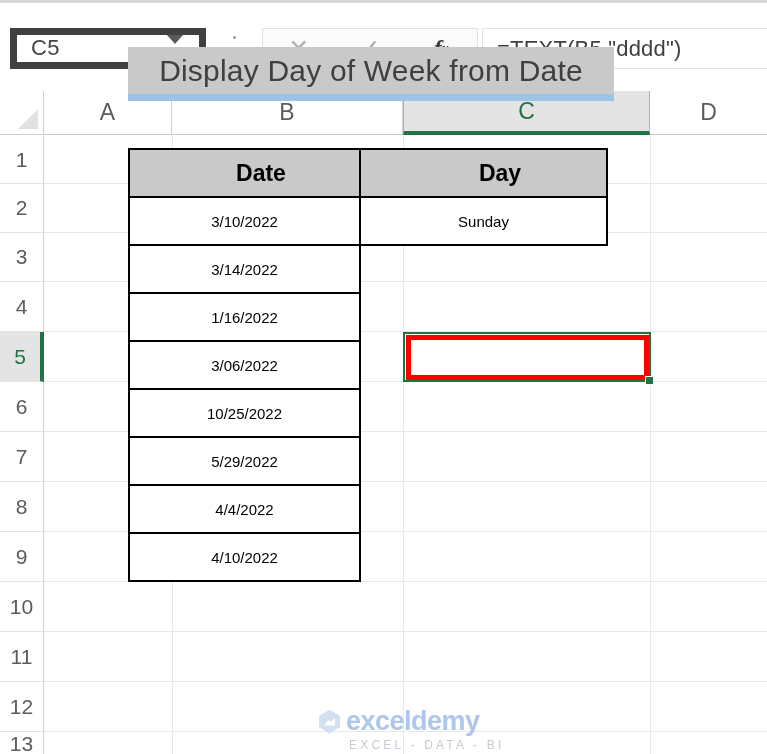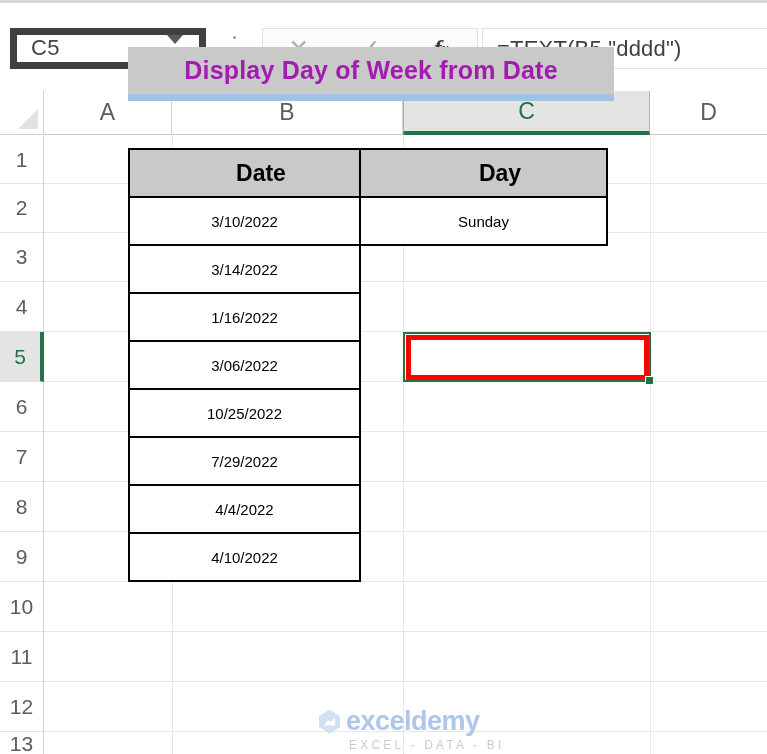--- a/index.html
+++ b/index.html
@@ -227,23 +227,23 @@
     position: absolute;
     left: 128px; top: 44px;
     width: 486px; height: 47px;
     background: #c9c9c9;
     display: flex;
     align-items: center;
     justify-content: center;
     box-sizing: border-box;
   }
   .title-banner-text {
-    font-size: 25px;
-    font-weight: bold;
-    color: #a21caf;
+    font-size: 30px;
+    font-weight: normal;
+    color: #404040;
     letter-spacing: .2px;
     white-space: nowrap;
   }
   .title-underline {
     position: absolute;
     left: 128px; top: 91px;
     width: 486px; height: 7px;
     background: #9dc3e6;
   }
 
@@ -445,21 +445,21 @@
       </tr>
       <tr>
         <td class="col-b">3/06/2022</td>
         <td class="col-c cell-empty"></td>
       </tr>
       <tr>
         <td class="col-b">10/25/2022</td>
         <td class="col-c cell-empty"></td>
       </tr>
       <tr>
-        <td class="col-b">7/29/2022</td>
+        <td class="col-b">5/29/2022</td>
         <td class="col-c cell-empty"></td>
       </tr>
       <tr>
         <td class="col-b">4/4/2022</td>
         <td class="col-c cell-empty"></td>
       </tr>
       <tr>
         <td class="col-b">4/10/2022</td>
         <td class="col-c cell-empty"></td>
       </tr>

